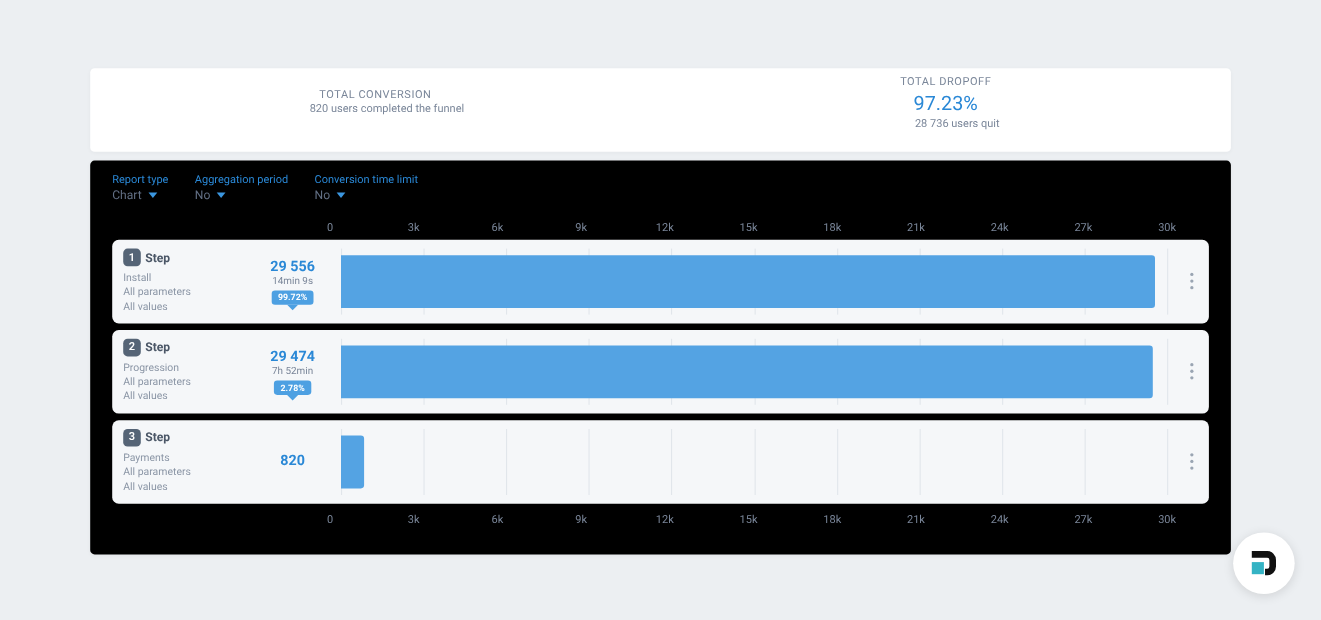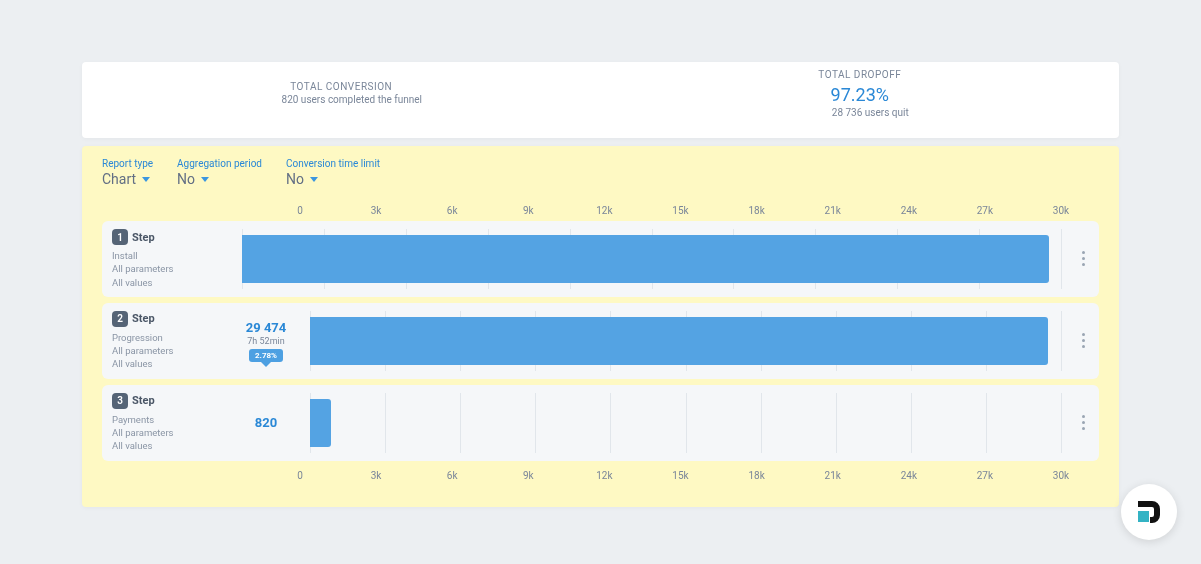--- a/index.html
+++ b/index.html
@@ -28,31 +28,31 @@
     padding: 10px 0 24px;
     display: flex;
     flex-direction: column;
     justify-content: center;
   }
   .stat-title { font-size: 10px; letter-spacing: .5px; color: #7a8699; }
   .stat-value { font-size: 18px; color: #2a88d6; font-weight: 400; margin-top: 4px; }
   .stat-sub { font-size: 10px; color: #7a8699; margin-top: 2px; margin-left: 21px; }
 
   .main-card {
-    background: #fef9c3;
+    background: #000000;
     margin: 8px 82px 0 82px;
     border-radius: 4px;
     box-shadow: 0 1px 4px rgba(0,0,0,0.04);
     padding: 12px 20px 20px 20px;
   }
   .filters { display: flex; gap: 24px; margin-bottom: 12px; }
   .filter { display: flex; flex-direction: column; }
   .filter-label { font-size: 10px; color: #2a88d6; }
   .filter-value-row { display: flex; align-items: center; gap: 6px; margin-top: 2px; cursor: pointer; }
-  .filter-value { font-size: 14px; color: #626f84; }
+  .filter-value { font-size: 11px; color: #626f84; }
   .chev { width: 0; height: 0; border-left: 4px solid transparent; border-right: 4px solid transparent; border-top: 5px solid #3b96df; }
 
   .chart-area { position: relative; }
   .axis-row { display: flex; margin-left: 198px; margin-right: 38px; height: 22px; align-items: center; position: relative; }
   .axis-row.bottom { margin-top: 4px; }
   .tick { position: absolute; transform: translateX(-50%); font-size: 10px; color: #7a8699; }
 
   .steps { display: flex; flex-direction: column; gap: 6px; }
   .step-row {
     background: #f5f7f9;
@@ -166,20 +166,25 @@
         <div class="step-row">
           <div class="step-left">
             <div class="step-head">
               <span class="badge">1</span>
               <span class="step-name">Step</span>
             </div>
             <div class="step-sub">Install</div>
             <div class="step-sub">All parameters</div>
             <div class="step-sub">All values</div>
           </div>
+          <div class="step-mid">
+            <div class="step-count">29 556</div>
+            <div class="step-time">14min 9s</div>
+            <div class="drop-tag">99.72%</div>
+          </div>
           <div class="bar-track">
             <div class="grid">
               <div class="grid-line" style="left: 0%;"></div>
               <div class="grid-line" style="left: 10%;"></div>
               <div class="grid-line" style="left: 20%;"></div>
               <div class="grid-line" style="left: 30%;"></div>
               <div class="grid-line" style="left: 40%;"></div>
               <div class="grid-line" style="left: 50%;"></div>
               <div class="grid-line" style="left: 60%;"></div>
               <div class="grid-line" style="left: 70%;"></div>

